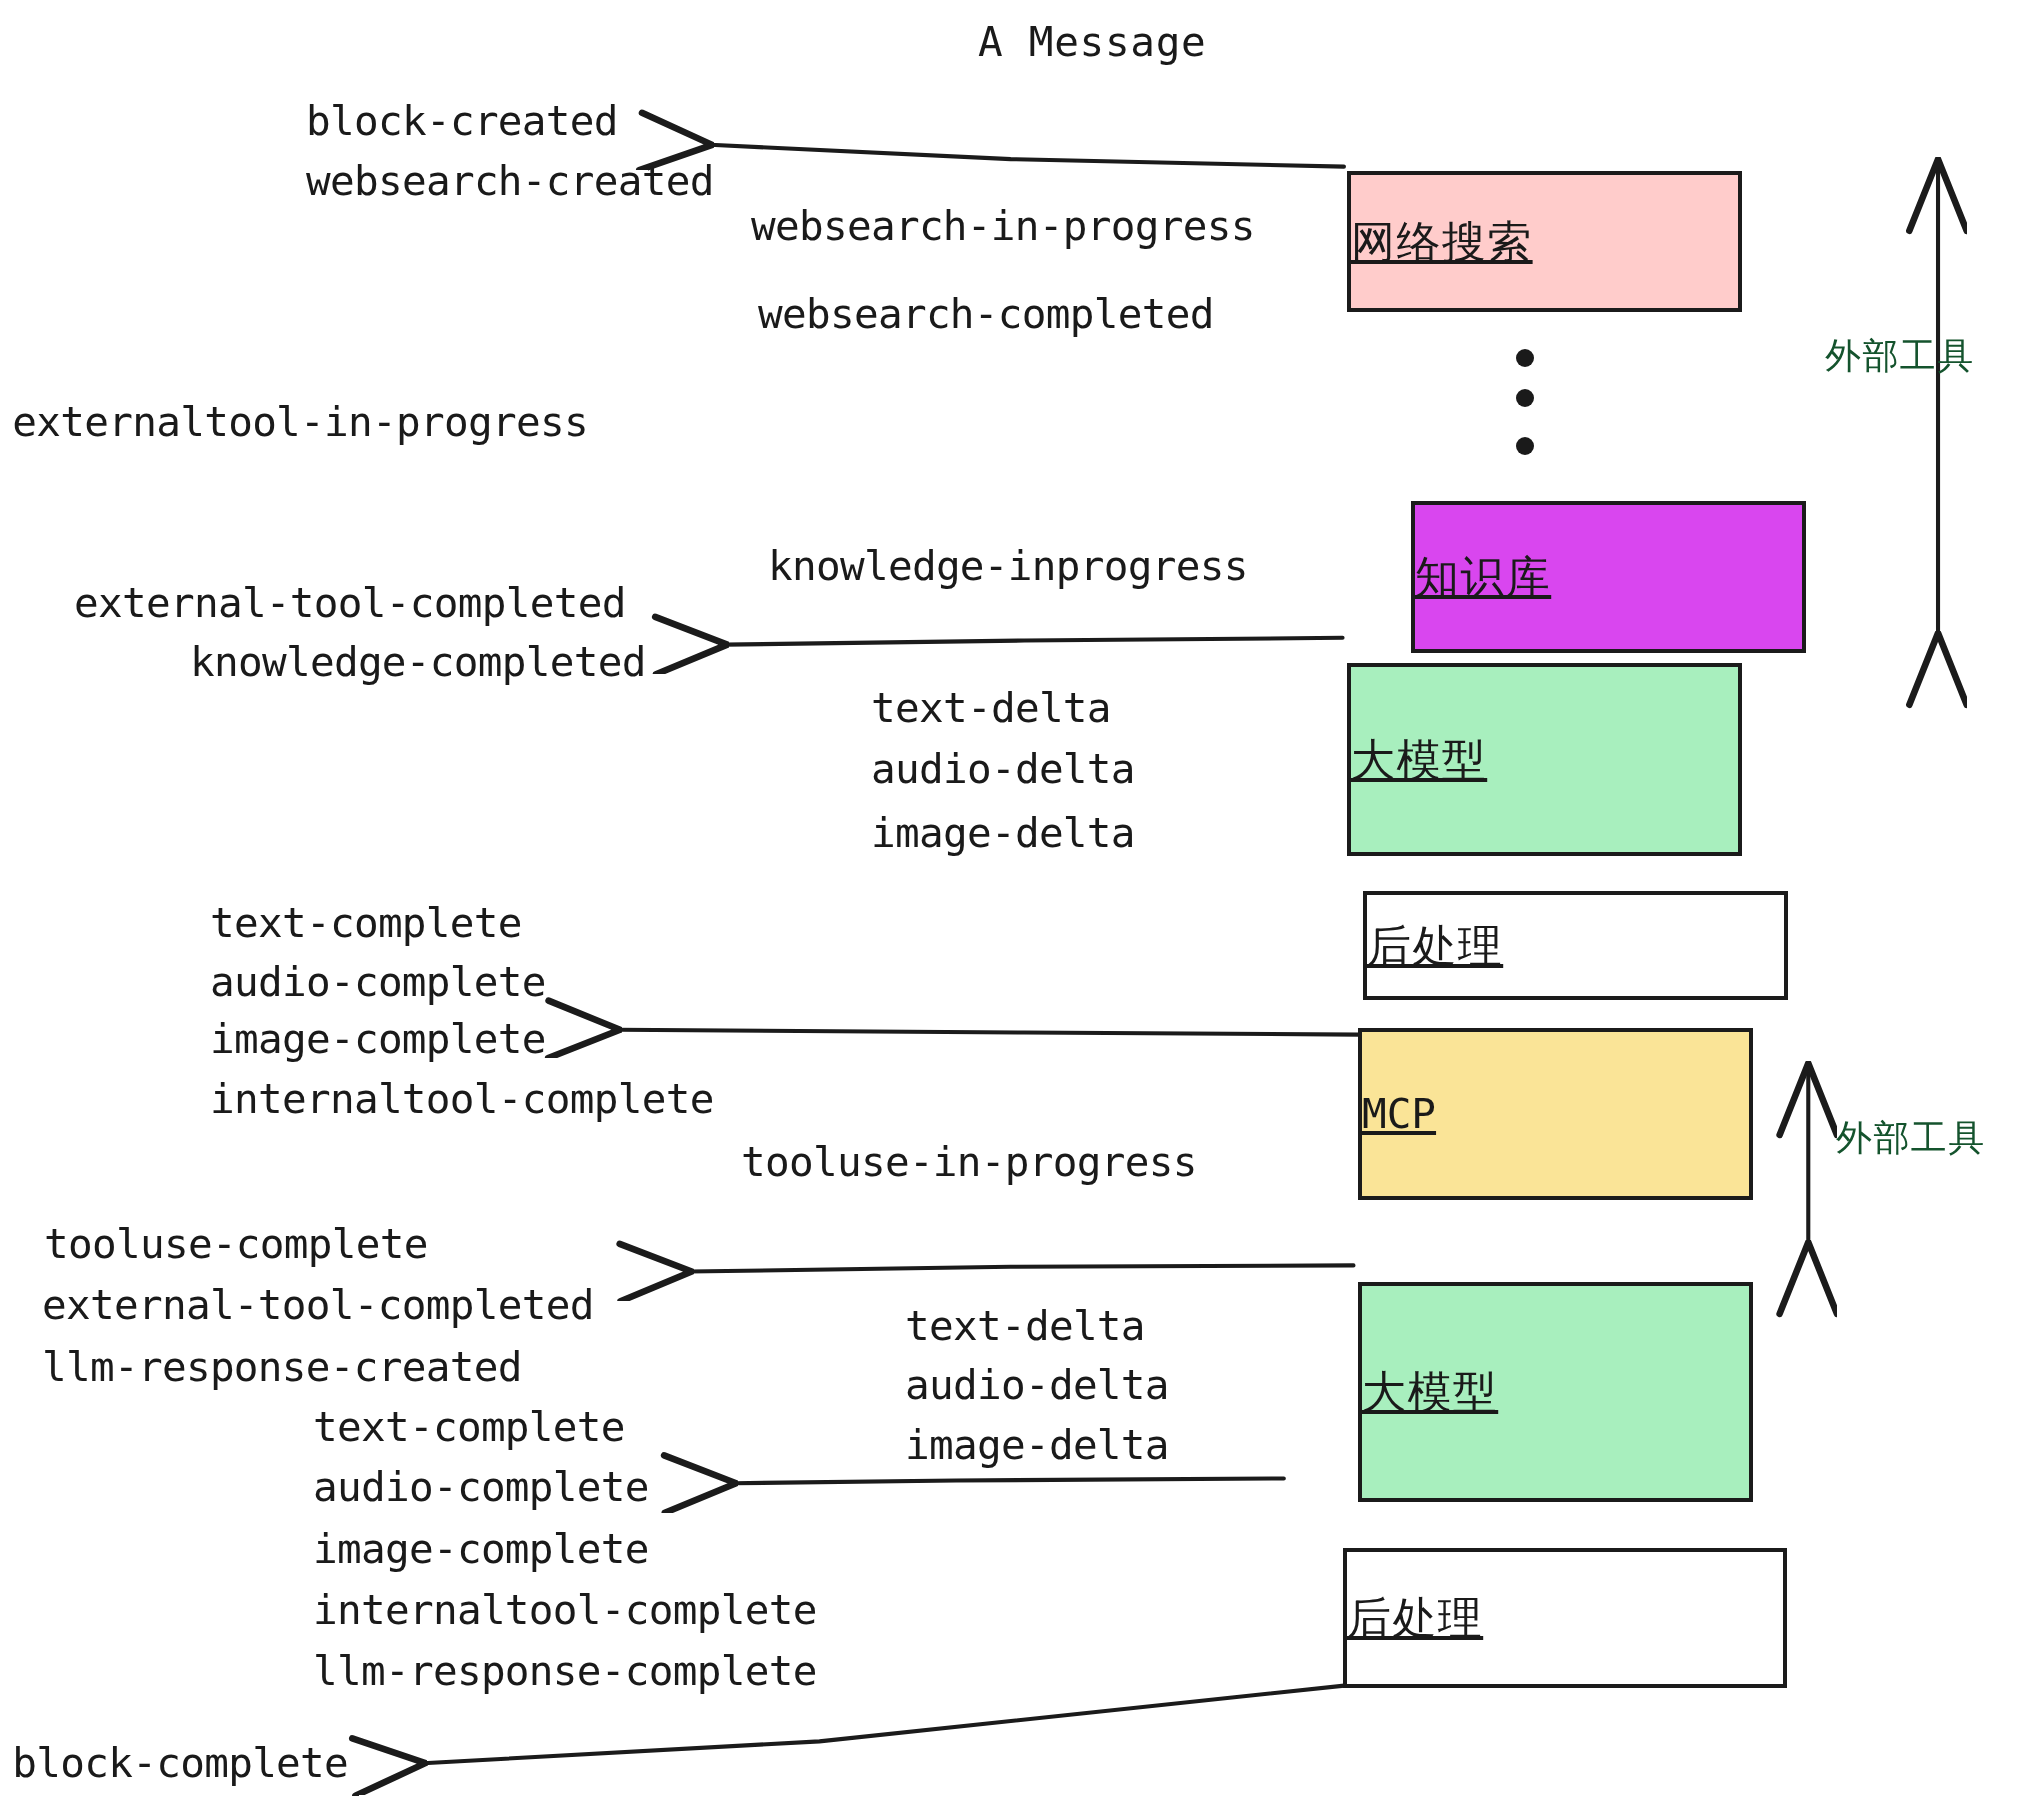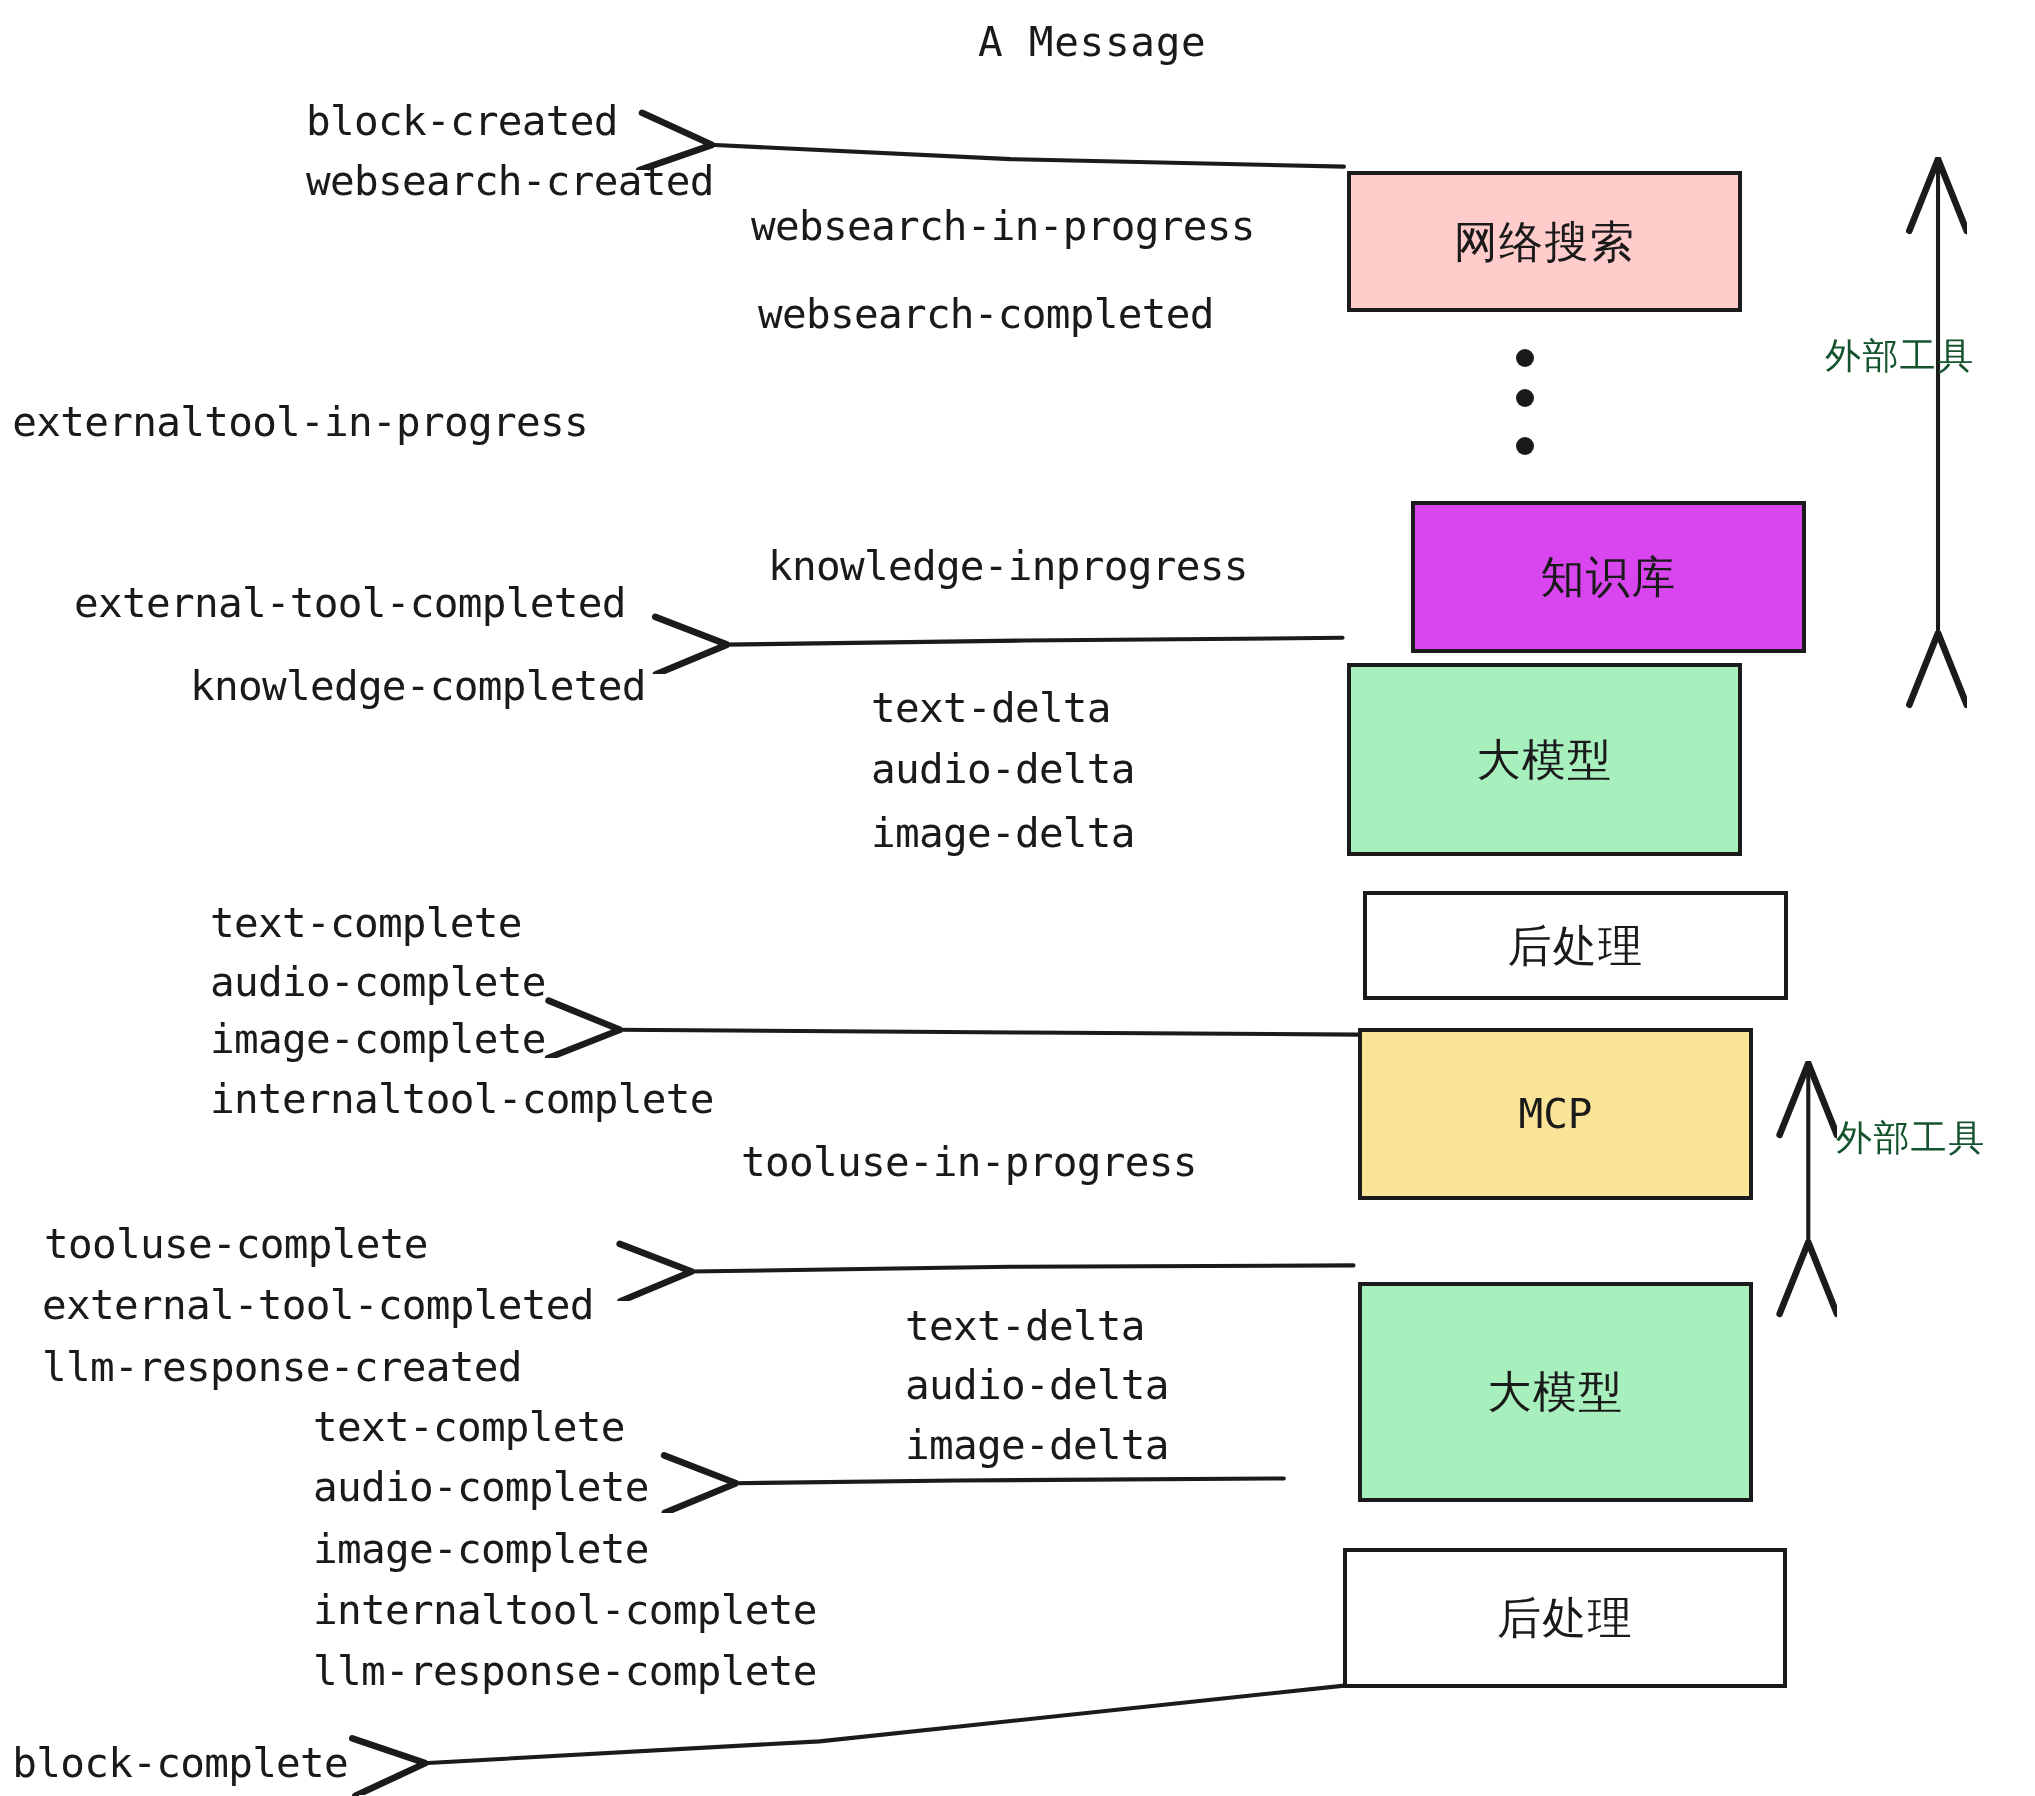--- a/index.html
+++ b/index.html
@@ -34,23 +34,23 @@
     color: #1a1a1a;
     letter-spacing: 0.7px;
   }
   
   .box {
     position: absolute;
     box-sizing: border-box;
     border: 4.1px solid #1b1b1b;
     display: flex;
     align-items: center;
-    justify-content: center;
     font-family: "DejaVu Sans", "Liberation Sans", sans-serif;
     color: #1a1a1a;
+    text-decoration: underline;
   }
   .box .blabel {
     font-size: 44px;
     line-height: 1;
     letter-spacing: 1.4px;
   }
   .box.mcp .blabel {
     font-family: "DejaVu Sans Mono", "Liberation Mono", monospace;
     font-size: 41px;
     letter-spacing: 0;
@@ -158,21 +158,21 @@
   <div class="evt" style="left:751px; top:206px;">websearch-in-progress</div>
 
   <div class="evt" style="left:758px; top:294px;">websearch-completed</div>
 
   <div class="evt" style="left:12.3px; top:402px;">externaltool-in-progress</div>
 
   <div class="evt" style="left:768px; top:546px;">knowledge-inprogress</div>
 
   <div class="evt" style="left:74px; top:583px;">external-tool-completed</div>
 
-  <div class="evt" style="left:190px; top:642px;margin-top:24px;">knowledge-completed</div>
+  <div class="evt" style="left:190px; top:642px;">knowledge-completed</div>
 
   <div class="evt" style="left:871px; top:688px;">text-delta</div>
 
   <div class="evt" style="left:871px; top:749px;">audio-delta</div>
 
   <div class="evt" style="left:871px; top:813px;">image-delta</div>
 
   <div class="evt" style="left:210px; top:903px;">text-complete</div>
 
   <div class="evt" style="left:210px; top:962px;">audio-complete</div>

